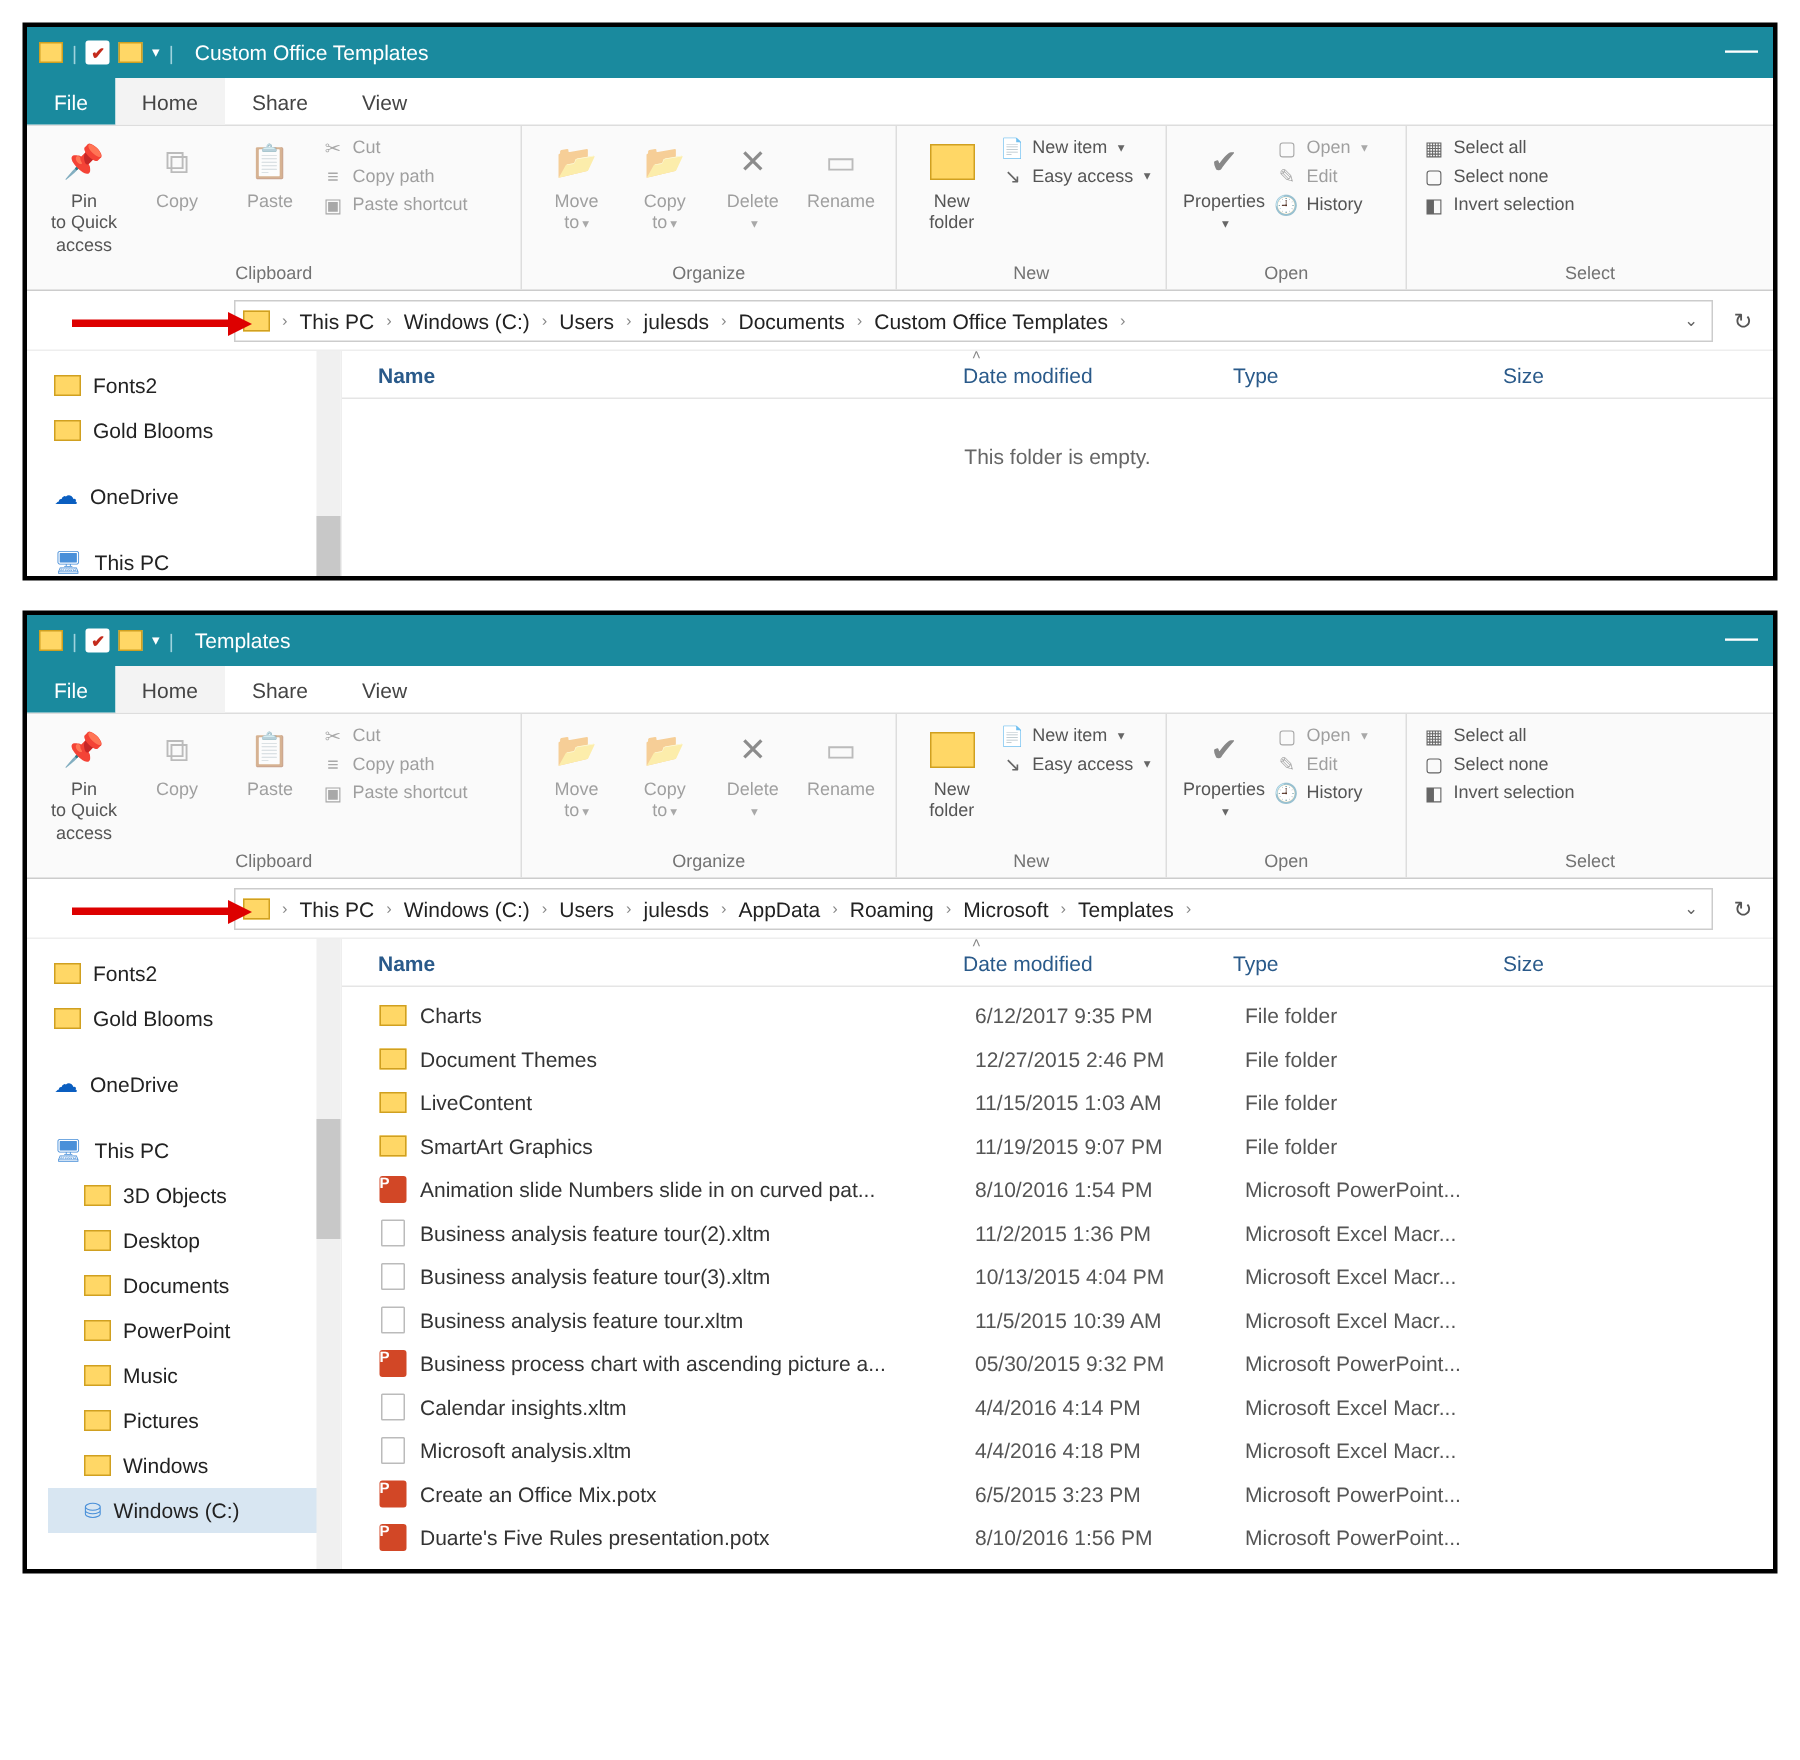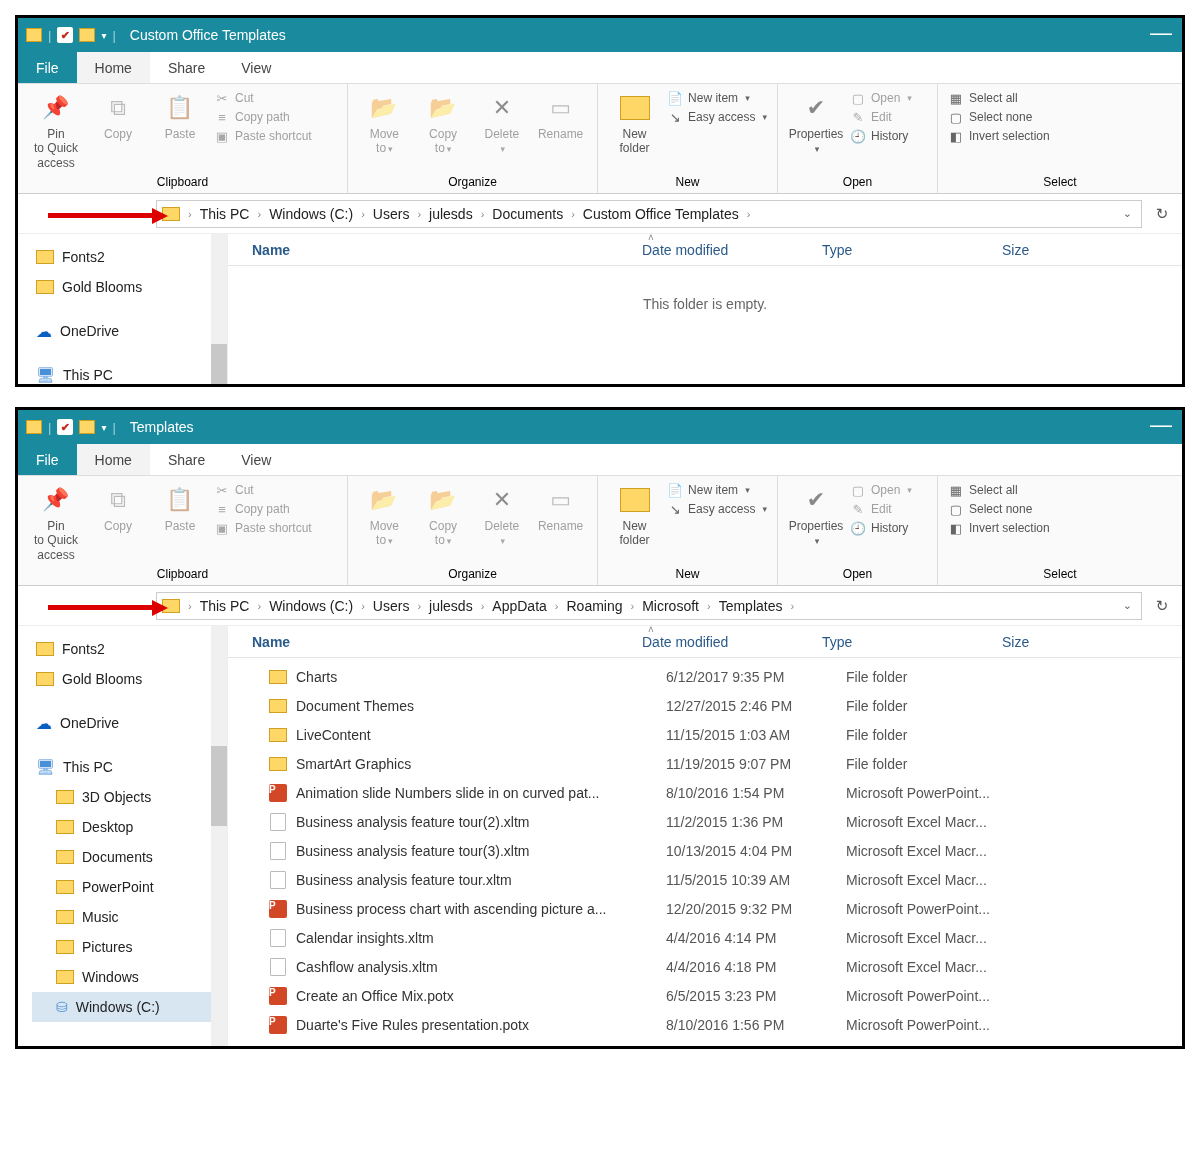--- a/index.html
+++ b/index.html
@@ -12,21 +12,21 @@
   .titlebar .qat .chev { color:#fff; font-size:10px; }
   .titlebar .title { margin-left: 14px; font-size: 14px; }
   .titlebar .min { position:absolute; right:10px; top:2px; font-size:22px; }
   .tabs { display:flex; background:#fff; border-bottom:1px solid #ddd; height:32px; align-items:stretch; }
   .tab { padding: 0 18px; display:flex; align-items:center; font-size:14px; color:#444; cursor:pointer; }
   .tab.file { background:#1a8a9e; color:#fff; }
   .tab.active { background:#f3f3f3; }
   .ribbon { display:flex; border-bottom:1px solid #ccc; background:#fafafa; height:110px; }
   .group { border-right:1px solid #ddd; padding:4px 10px 2px; display:flex; flex-direction:column; }
   .group-body { flex:1; display:flex; align-items:flex-start; gap:6px; }
-  .group-label { text-align:center; font-size:12px; color:#000000; padding:2px 0; }
+  .group-label { text-align:center; font-size:12px; color:#737373; padding:2px 0; }
   .bigbtn { display:flex; flex-direction:column; align-items:center; justify-content:flex-start; width:56px; padding-top:4px; font-size:12px; color:#555; text-align:center; line-height:1.2; }
   .bigbtn .ic { width:32px; height:32px; display:flex; align-items:center; justify-content:center; font-size:22px; color:#888; margin-bottom:3px;}
   .bigbtn.dim { opacity:0.55; }
   .smallcol { display:flex; flex-direction:column; gap:3px; padding-top:2px; font-size:12px; color:#555;}
   .smallbtn { display:flex; align-items:center; gap:5px; white-space:nowrap; }
   .smallbtn .si { width:16px; height:16px; display:inline-flex; align-items:center; justify-content:center; font-size:13px; color:#666;}
   .smallbtn.dim { opacity:0.55; }
   .caret { font-size:9px; margin-left:2px; color:#666; }
   .addrow { display:flex; align-items:center; height:40px; padding:4px 8px; gap:4px; border-bottom:1px solid #eee; position:relative;}
   .redarrow { position:absolute; left:30px; top:14px; width:120px; height:14px; pointer-events:none; }
@@ -50,21 +50,21 @@
   .ni-pc { color:#4a90d9; font-size:15px;}
   .ni-drv { color:#4a90d9; font-size:14px;}
   .content { flex:1; }
   .cols { display:flex; border-bottom:1px solid #e5e5e5; color:#2a5a8a; height:32px; align-items:center; font-size:14px; padding-left:24px;}
   .col-name { width:390px;font-weight:bold; }
   .col-date { width:180px; }
   .col-type { width:180px; }
   .col-size { }
   .empty { text-align:center; color:#666; padding:30px 0 60px; font-size:14px;}
   .filelist { padding:4px 0; }
-  .row { display:flex; align-items:center; height:29px; padding-left:40px; font-size:14px; color:#333; cursor:pointer;}
+  .row { display:flex; align-items:center; height:29px; padding-left:24px; font-size:14px; color:#333; cursor:pointer;}
   .row .ic-sm { width:20px; height:20px; margin-right:8px; display:inline-flex; align-items:center; justify-content:center; font-size:15px;}
   .row .r-name { width:370px; white-space:nowrap; overflow:hidden; text-overflow:ellipsis;}
   .row .r-date { width:180px; color:#555;}
   .row .r-type { width:190px; color:#555; white-space:nowrap; overflow:hidden; text-overflow:ellipsis;}
   .ic-fold { width:18px; height:14px; background:#ffd766; border:1px solid #d0a020;}
   .ic-ppt { background:#d24726; color:#fff; font-size:10px; font-weight:bold; width:18px; height:18px; border-radius:2px;}
   .ic-xl  { border:1px solid #bbb; background:#fff; width:16px; height:18px; border-radius:1px; position:relative;}
   .sort-caret { position:absolute; left:420px; top:-2px; font-size:10px; color:#888;}
   .checkmark { color:#e8792a; font-size:26px; }
   .newfolder-ic { width:30px; height:24px; background:#ffd766; border:1px solid #d0a020; position:relative;}
@@ -559,36 +559,36 @@
               </span>
                 <span class="r-name">Business analysis feature tour.xltm</span>
                 <span class="r-date">11/5/2015 10:39 AM</span>
                 <span class="r-type">Microsoft Excel Macr...</span>
               </div>
               <div class="row">
                 <span class="ic-sm">
                 <span class="ic-ppt">P</span>
               </span>
                 <span class="r-name">Business process chart with ascending picture a...</span>
-                <span class="r-date">12/20/2015 9:32 PM</span>
+                <span class="r-date">05/30/2015 9:32 PM</span>
                 <span class="r-type">Microsoft PowerPoint...</span>
               </div>
               <div class="row">
                 <span class="ic-sm">
                 <span class="ic-xl"></span>
               </span>
                 <span class="r-name">Calendar insights.xltm</span>
                 <span class="r-date">4/4/2016 4:14 PM</span>
                 <span class="r-type">Microsoft Excel Macr...</span>
               </div>
               <div class="row">
                 <span class="ic-sm">
                 <span class="ic-xl"></span>
               </span>
-                <span class="r-name">Cashflow analysis.xltm</span>
+                <span class="r-name">Microsoft analysis.xltm</span>
                 <span class="r-date">4/4/2016 4:18 PM</span>
                 <span class="r-type">Microsoft Excel Macr...</span>
               </div>
               <div class="row">
                 <span class="ic-sm">
                 <span class="ic-ppt">P</span>
               </span>
                 <span class="r-name">Create an Office Mix.potx</span>
                 <span class="r-date">6/5/2015 3:23 PM</span>
                 <span class="r-type">Microsoft PowerPoint...</span>

